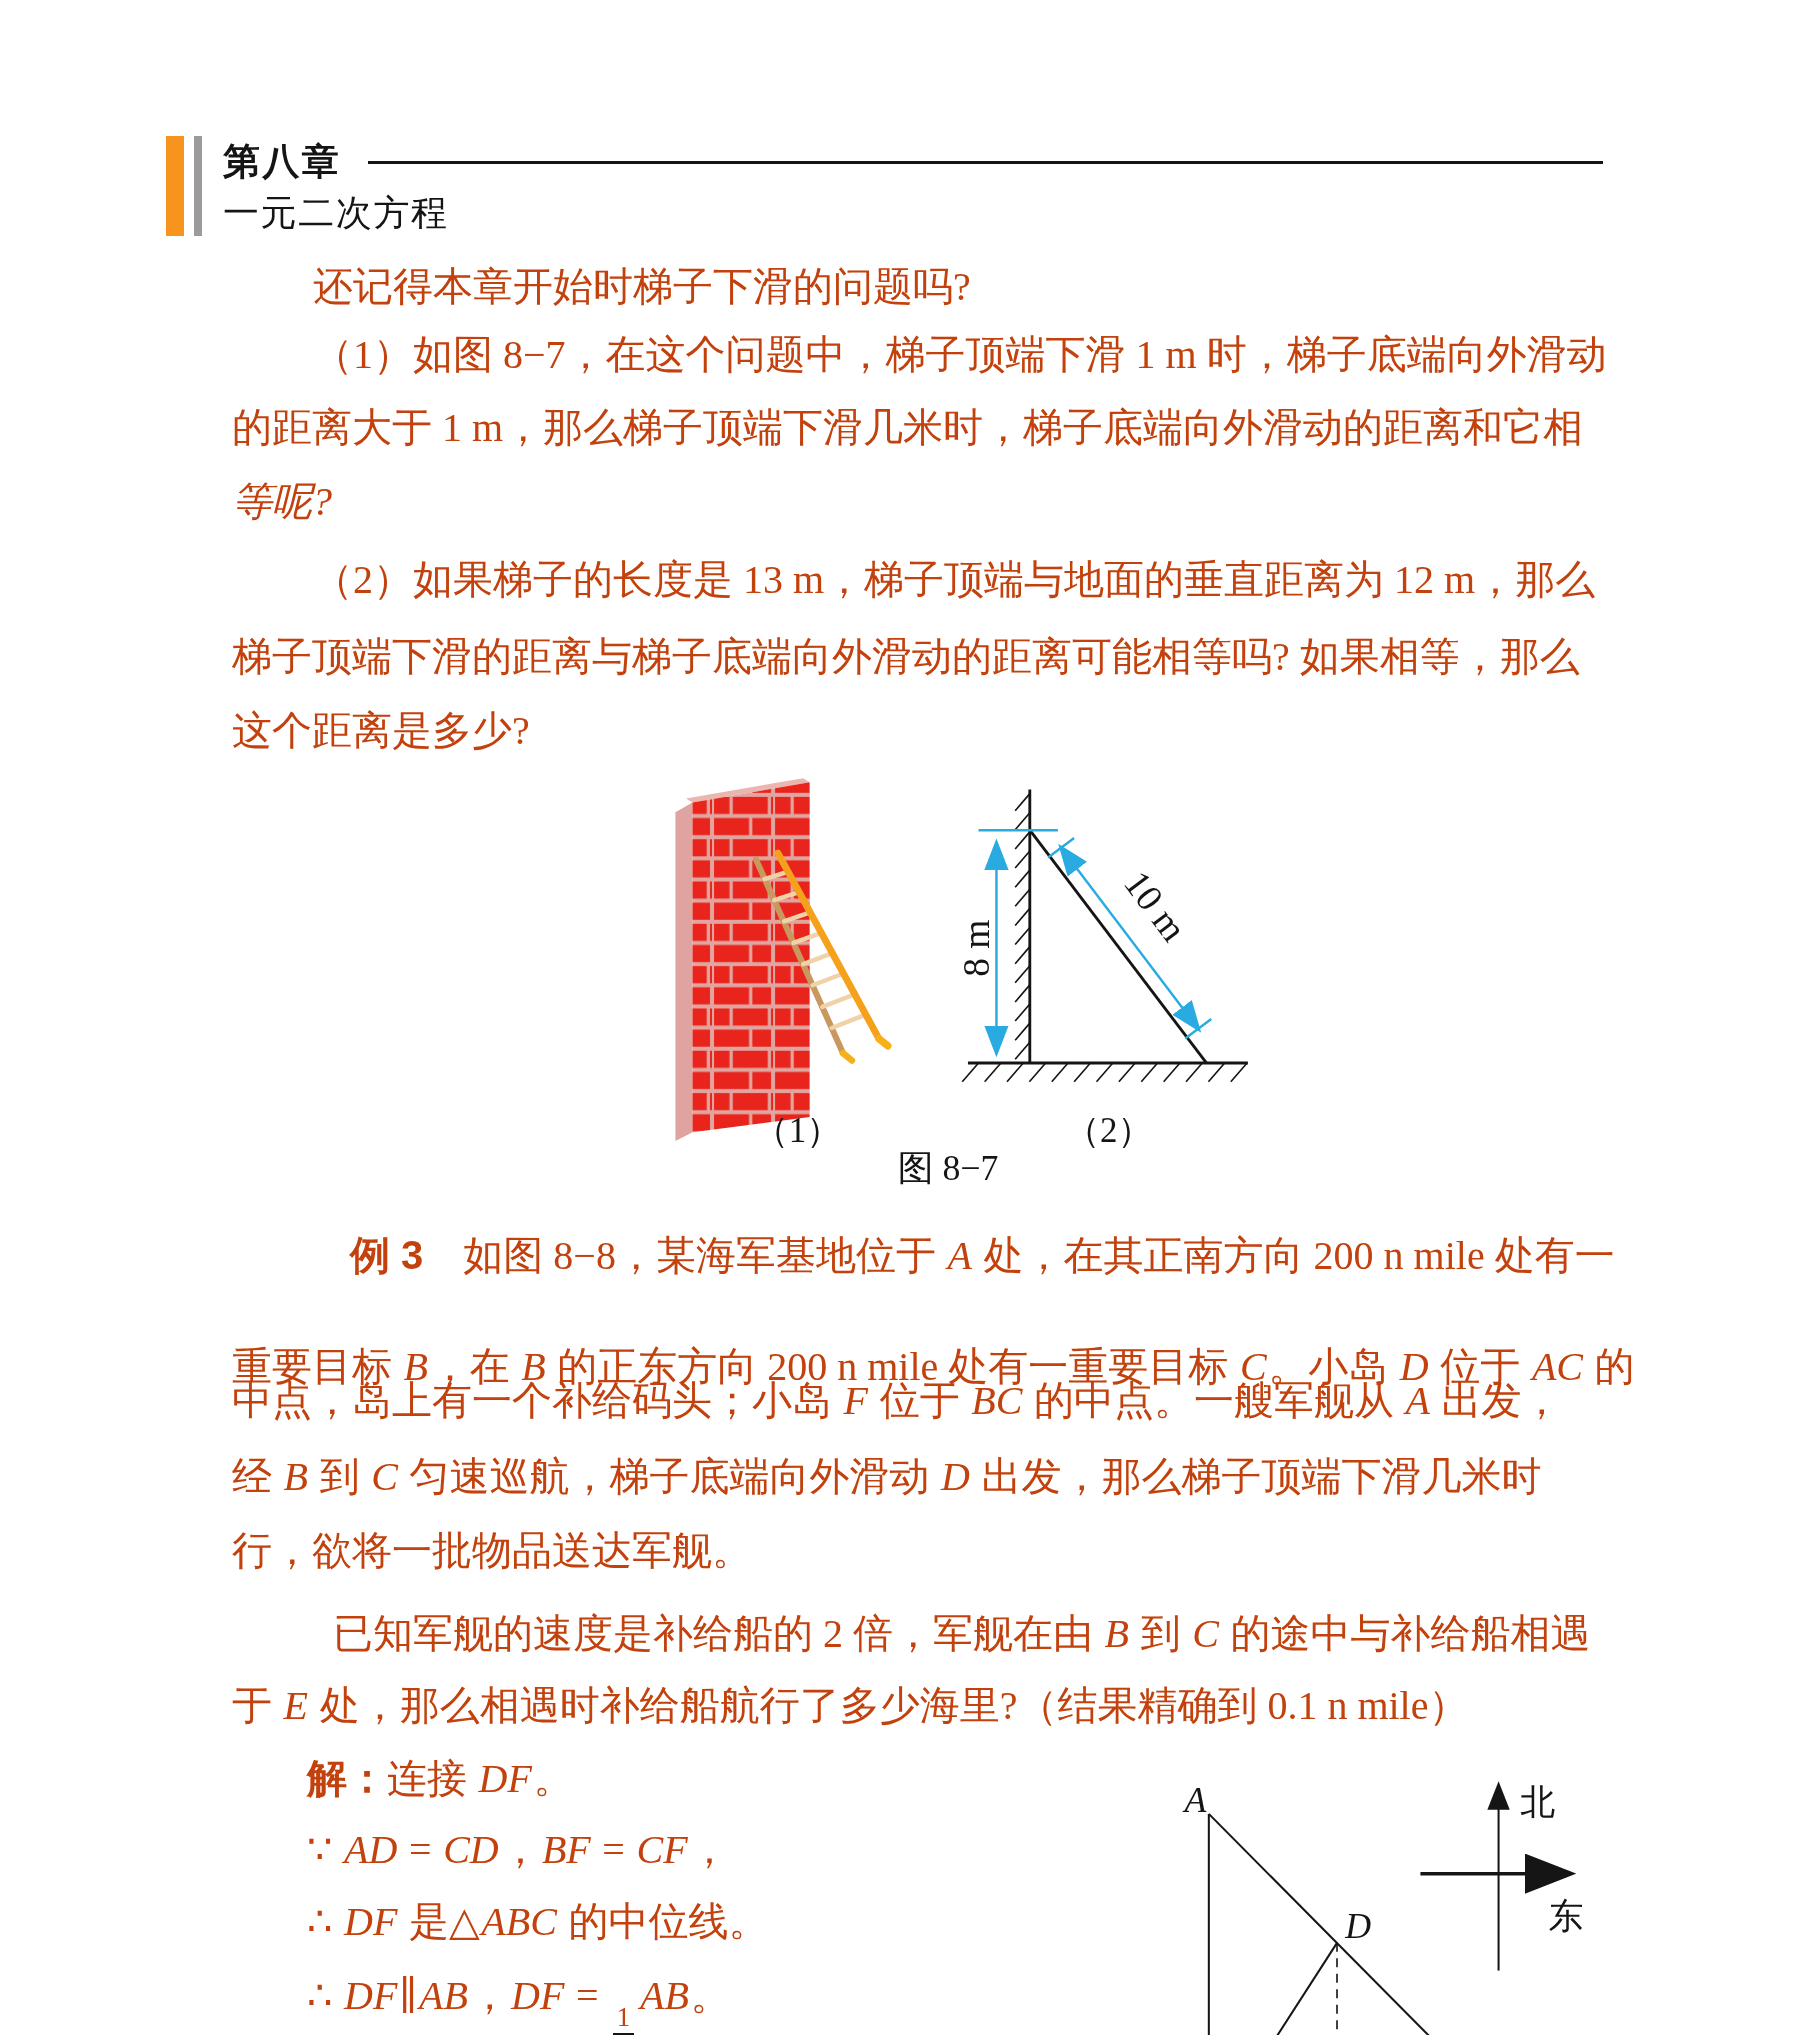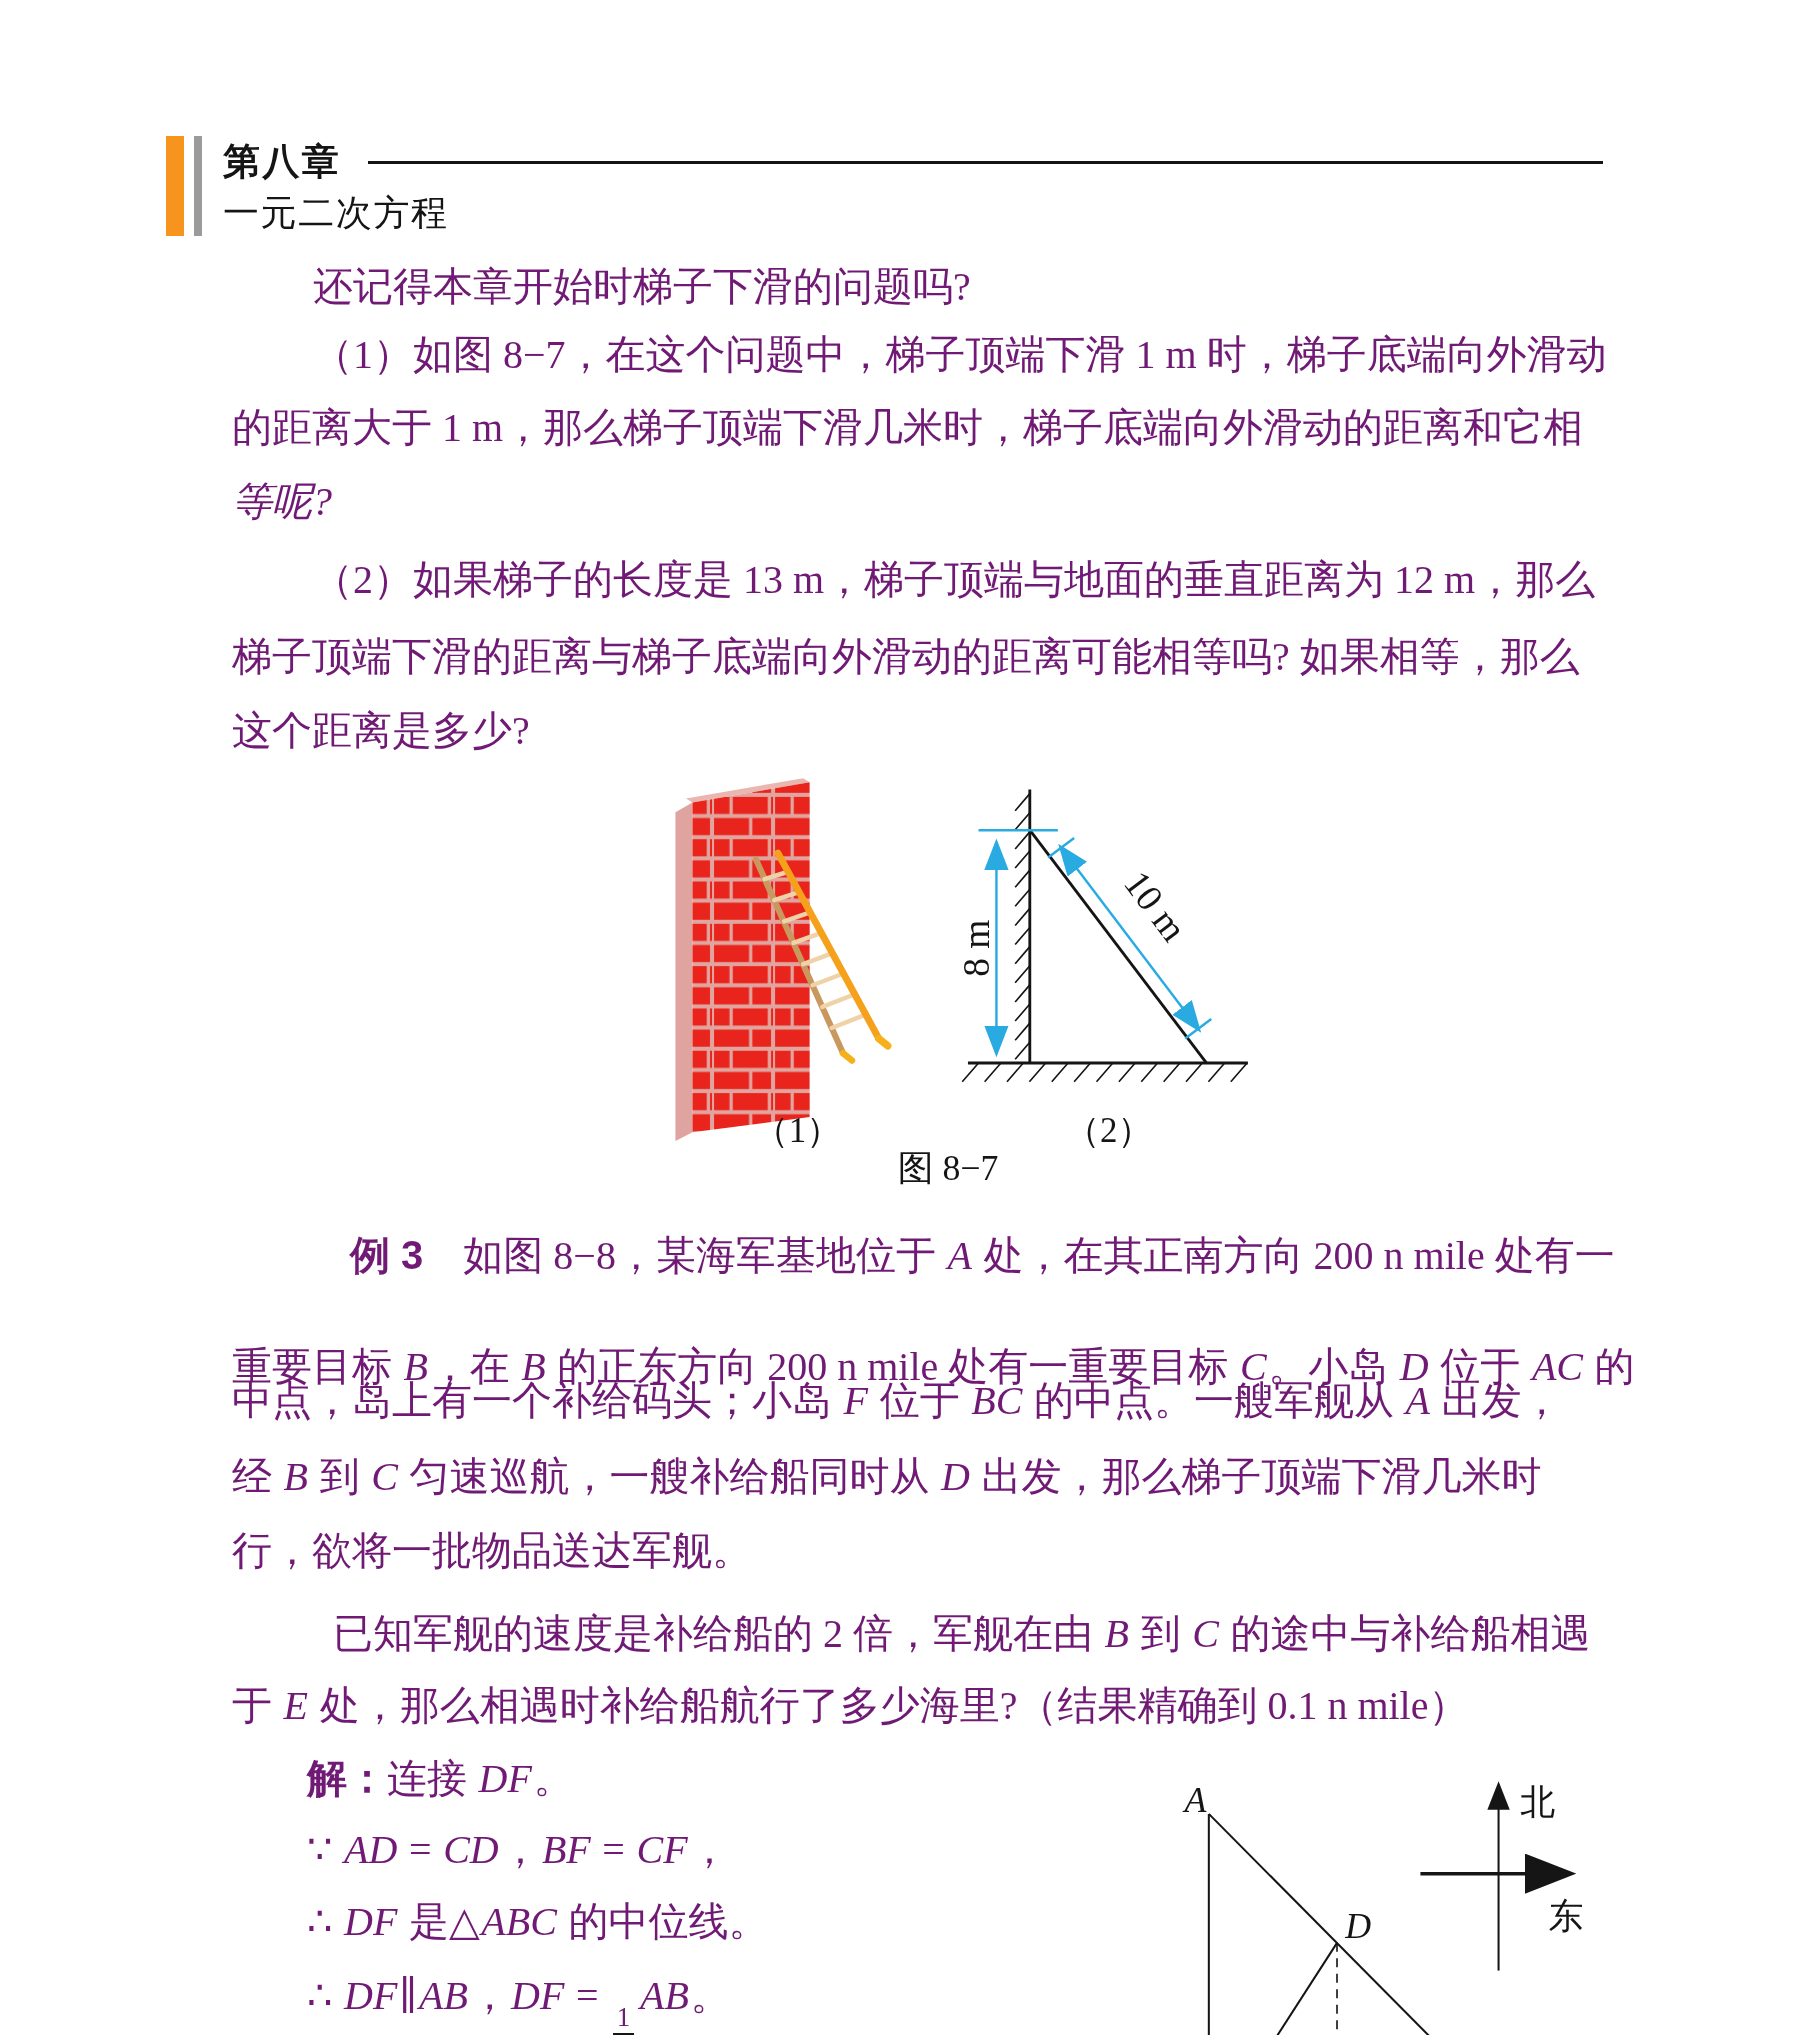--- a/index.html
+++ b/index.html
@@ -1,19 +1,19 @@
 <!DOCTYPE html>
 <html style="font-size:6.5px"><head>
 <meta charset="utf-8">
 <style>
   html,body{margin:0;padding:0;background:#fff;}
   body{width:1808px;height:2558px;position:relative;overflow:hidden;
        font-family:"Liberation Serif","DejaVu Serif",serif;color:#151515;}
   .abs{position:absolute;}
-  .line{position:absolute;font-size:40px;line-height:1.2;white-space:nowrap;color:#701a75;
+  .line{position:absolute;font-size:40px;line-height:1.2;white-space:nowrap;color:#c2410c;
         font-family:"Liberation Serif","DejaVu Serif",serif;}
   .line .b{font-family:"Liberation Sans","DejaVu Sans",sans-serif;font-weight:700;font-style:normal;}
   .line i{font-family:"Liberation Serif","DejaVu Serif",serif;font-style:italic;padding:0 1.6px;}
   .frac{display:inline-flex;flex-direction:column;align-items:center;vertical-align:-0.62em;
         font-size:27px;line-height:1.15;margin:0 4.1px;font-style:normal;}
   .frac .num{border-bottom:2px solid #151515;padding:0 4.1px;}
   .frac .den{padding:0 4.1px;}
   #chapter-bar-orange{left:166px;top:136px;width:18.3px;height:100px;background:#F7941D;}
   #chapter-bar-gray{left:194px;top:136px;width:8.1px;height:100px;background:#9B9B9B;}
   #chapter-title{left:223px;top:137px;font-size:37px;font-weight:700;letter-spacing:2.4px;}
@@ -33,21 +33,21 @@
 <div class="line" style="left:313px;top:263px;"><span>还记得本章开始时梯子下滑的问题吗?</span></div>
 <div class="line" style="left:313px;top:331px;"><span>（1）如图 8−7，在这个问题中，梯子顶端下滑 1 m 时，梯子底端向外滑动</span></div>
 <div class="line" style="left:232px;top:404px;"><span>的距离大于 1 m，那么梯子顶端下滑几米时，梯子底端向外滑动的距离和它相</span></div>
 <div class="line" style="left:232px;top:478px;font-style:italic;"><span>等呢?</span></div>
 <div class="line" style="left:313px;top:556px;"><span>（2）如果梯子的长度是 13 m，梯子顶端与地面的垂直距离为 12 m，那么</span></div>
 <div class="line" style="left:232px;top:633px;"><span>梯子顶端下滑的距离与梯子底端向外滑动的距离可能相等吗? 如果相等，那么</span></div>
 <div class="line" style="left:232px;top:707px;"><span>这个距离是多少?</span></div>
 <div class="line" style="left:313px;top:1231px;margin-left:37px;"><span class="b">例 3</span><span>　如图 8−8，某海军基地位于 </span><i>A</i><span> 处，在其正南方向 200 n mile 处有一</span></div>
 <div class="line" style="left:232px;top:1343px;"><span>重要目标 </span><i>B</i><span>，在 </span><i>B</i><span> 的正东方向 200 n mile 处有一重要目标 </span><i>C</i><span>。小岛 </span><i>D</i><span> 位于 </span><i>AC</i><span> 的</span></div>
 <div class="line" style="left:232px;top:1377px;"><span>中点，岛上有一个补给码头；小岛 </span><i>F</i><span> 位于 </span><i>BC</i><span> 的中点。一艘军舰从 </span><i>A</i><span> 出发，</span></div>
-<div class="line" style="left:232px;top:1453px;"><span>经 </span><i>B</i><span> 到 </span><i>C</i><span> 匀速巡航，一艘补给船同时从 </span><i>D</i><span> 出发，那么梯子顶端下滑几米时</span></div>
+<div class="line" style="left:232px;top:1453px;"><span>经 </span><i>B</i><span> 到 </span><i>C</i><span> 匀速巡航，梯子底端向外滑动 </span><i>D</i><span> 出发，那么梯子顶端下滑几米时</span></div>
 <div class="line" style="left:232px;top:1527px;"><span>行，欲将一批物品送达军舰。</span></div>
 <div class="line" style="left:313px;top:1610px;margin-left:20px;"><span>已知军舰的速度是补给船的 2 倍，军舰在由 </span><i>B</i><span> 到 </span><i>C</i><span> 的途中与补给船相遇</span></div>
 <div class="line" style="left:232px;top:1682px;text-align:center;"><span>于 </span><i>E</i><span> 处，那么相遇时补给船航行了多少海里?（结果精确到 0.1 n mile）</span></div>
 <div class="line" style="left:307px;top:1754px;"><span class="b">解：</span><span>连接 </span><i>DF</i><span>。</span></div>
 <div class="line" style="left:307px;top:1826px;"><span>∵ </span><i>AD</i><span> = </span><i>CD</i><span>，</span><i>BF</i><span> = </span><i>CF</i><span>，</span></div>
 <div class="line" style="left:307px;top:1898px;"><span>∴ </span><i>DF</i><span> 是△</span><i>ABC</i><span> 的中位线。</span></div>
 <div class="line" style="left:307px;top:1972px;"><span>∴ </span><i>DF</i><span>∥</span><i>AB</i><span>，</span><i>DF</i><span> = </span><span class="frac">
       <span class="num">1</span>
       <span class="den">2</span>
     </span><i>AB</i><span>。</span></div>

